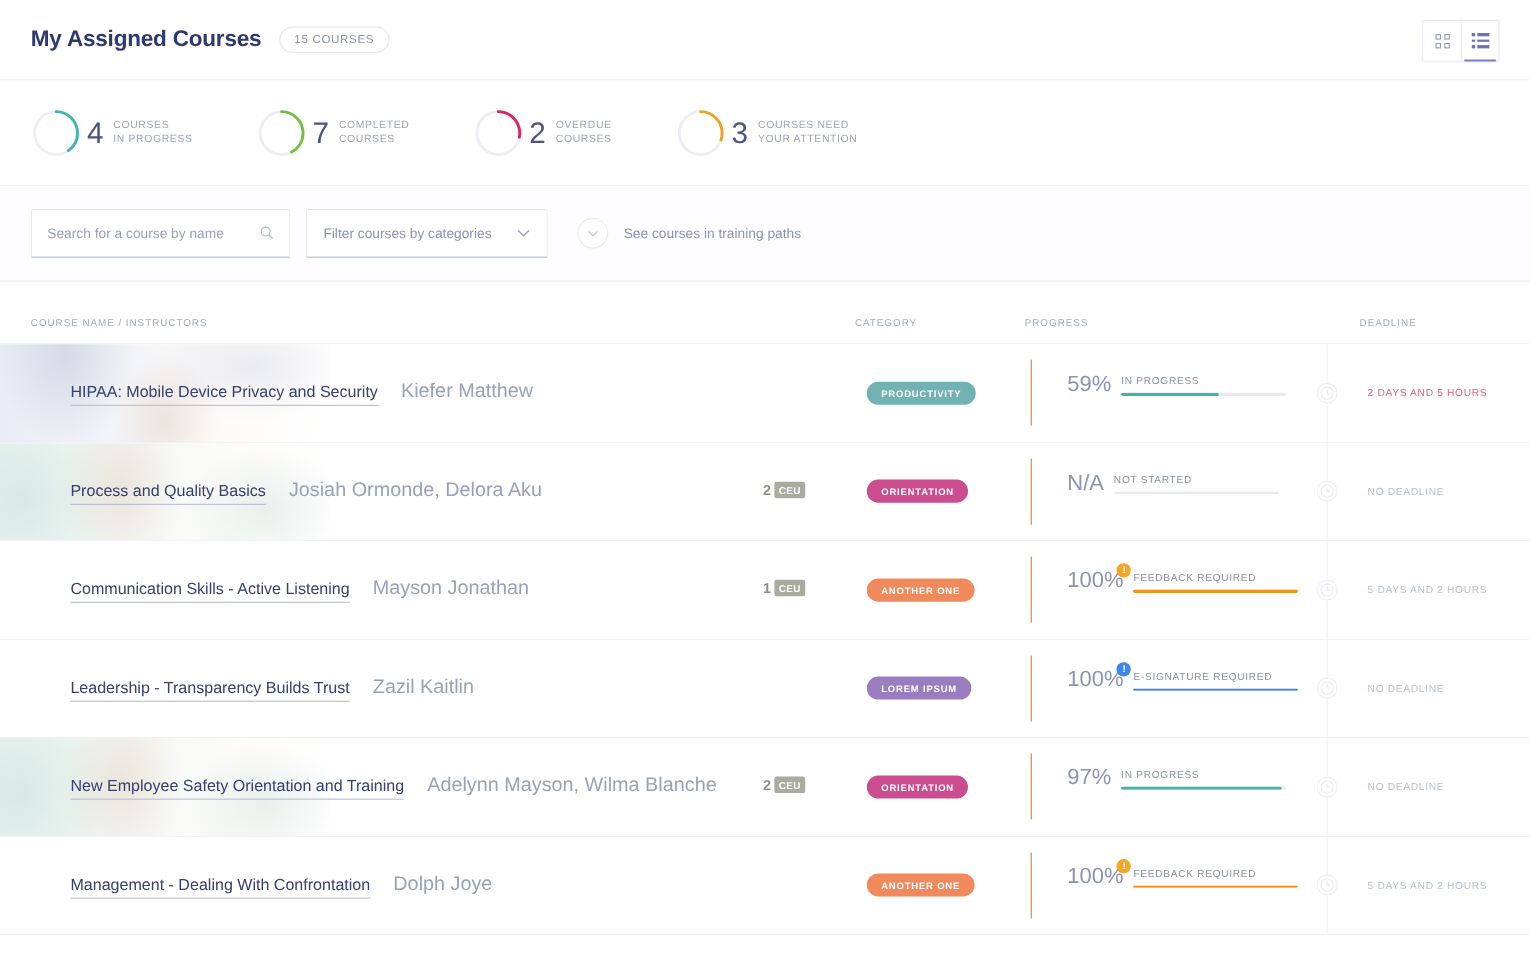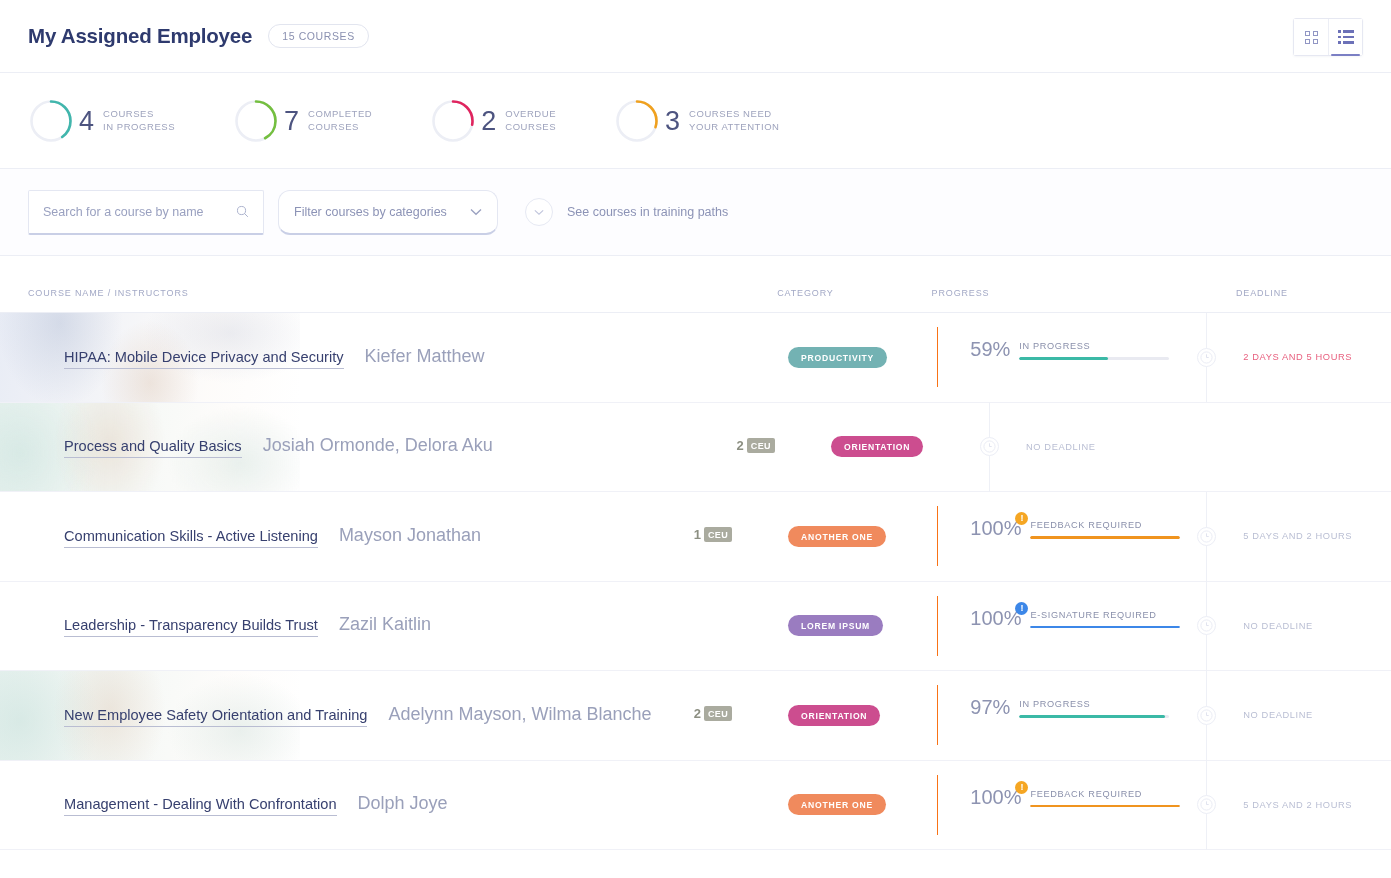--- a/index.html
+++ b/index.html
@@ -104,21 +104,21 @@
     flex: 1; border: none; outline: none;
     font-size: 12.5px; color: #7e86aa;
     font-family: "Liberation Sans", sans-serif;
     background: transparent;
   }
   .search-box input::placeholder { color: #9aa1c0; }
   .filter-box {
     width: 220px; height: 45px;
     border: 1px solid #e4e7f2;
     border-bottom: 2px solid #c9cfe6;
-    border-radius: 12px;
+    border-radius: 2px;
     background: #fff;
     display: flex; align-items: center; justify-content: space-between;
     padding: 12px 15px;
     font-size: 12.5px; color: #8c93b6;
     cursor: pointer;
   }
   .training-paths { display: flex; align-items: center; margin-left: 27px; cursor: pointer; }
   .tp-circle {
     width: 28px; height: 28px; border-radius: 50%;
     border: 1px solid #e6e9f3; background: #fff;
@@ -243,21 +243,21 @@
   }
   .deadline-text {
     font-size: 9.3px; letter-spacing: 0.6px; text-transform: uppercase;
     margin-left: 36px; white-space: nowrap;
   }
 </style>
 </head>
 <body>
 
 <div class="page-header">
-  <div class="page-title">My Assigned Employee</div>
+  <div class="page-title">My Assigned Courses</div>
   <div class="count-pill">15 COURSES</div>
 
   <div class="view-toggle">
     <button class="view-btn">
       <span class="grid-ico">
           <i></i>
           <i></i>
           <i></i>
           <i></i>
         </span>
@@ -384,20 +384,29 @@
         <span class="course-link">Process and Quality Basics</span>
         <span class="instructors">Josiah Ormonde, Delora Aku</span>
       </div>
       <div class="cell-ceu">
         <div class="ceu-wrap">
           <span class="ceu-num">2</span>
           <span class="ceu-tag">CEU</span>
         </div>
       </div>
       <div class="cell-cat"><span class="badge" style="background:#cc4d8f">ORIENTATION</span></div>
+      <div class="cell-prog">
+        <div class="pct-wrap"><span class="pct">N/A</span></div>
+        <div class="prog-right">
+          <span class="prog-status">NOT STARTED</span>
+          <div class="prog-track">
+            <div class="prog-fill" style="width:0%;background:#cfe5e0"></div>
+          </div>
+        </div>
+      </div>
       <div class="cell-dead">
         <div class="clock-col">
           <span class="clock-ico">
             <svg width="13" height="13" viewBox="0 0 14 14">
               <circle cx="7" cy="7" r="6" fill="none" stroke="#e8eaf3" stroke-width="1"></circle>
               <polyline points="7,3.6 7,7 9.4,7" fill="none" stroke="#dfe2ee" stroke-width="1"></polyline>
             </svg>
           </span>
         </div>
         <span class="deadline-text" style="color:#b9bed3">NO DEADLINE</span>

